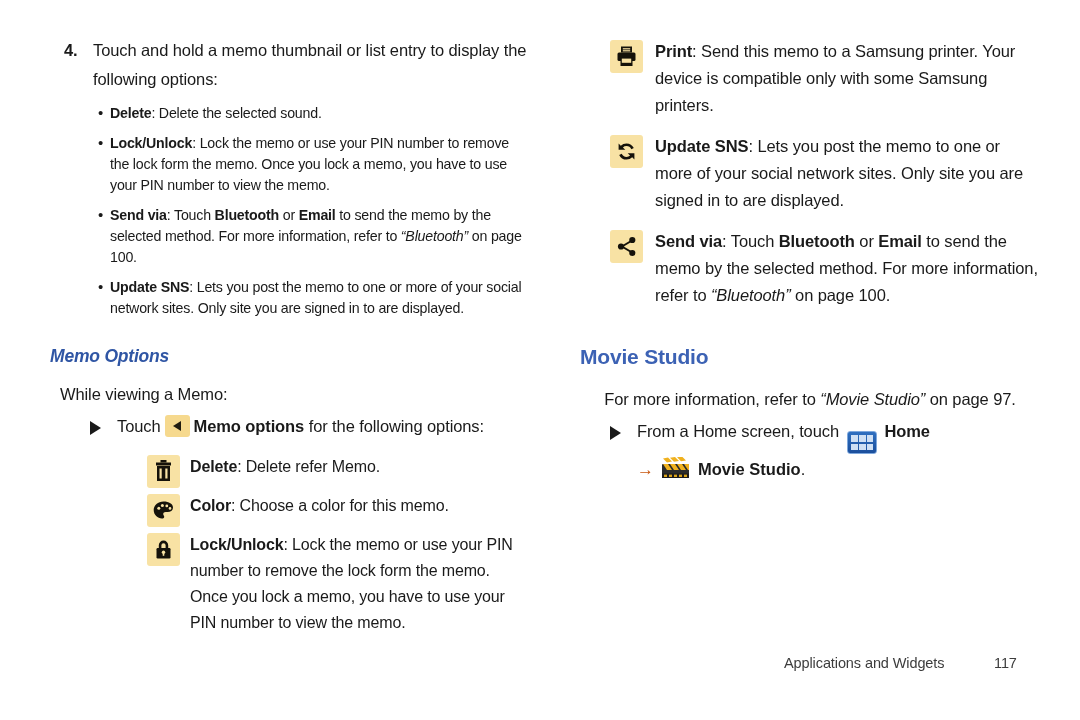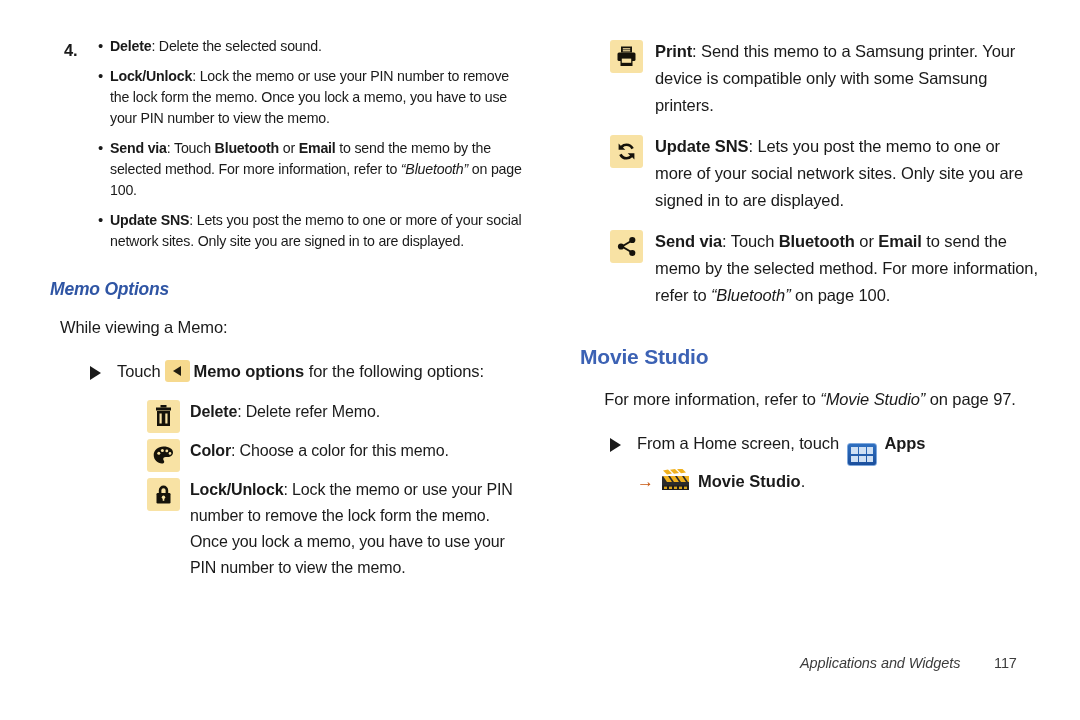--- a/index.html
+++ b/index.html
@@ -92,21 +92,21 @@
     line-height: 27px;
     margin: 14px 0 0 20px;
     letter-spacing: -0.1px;
   }
   .para.tight { margin-top: 17px; text-align: center; }
 
   
   .arrow-line {
     position: relative;
     padding-left: 57px;
-    margin-top: 16px;
+    margin-top: 4px;
     font-size: 16.5px;
     line-height: 29px;
     margin-left: 20px;
     letter-spacing: -0.1px;
   }
   .arrow-line .tri {
     position: absolute;
     left: 30px;
     top: 9px;
     width: 0; height: 0;
@@ -227,39 +227,39 @@
     position: absolute;
     left: 560px;
     top: 655px;
     width: 480px;
     font-size: 14.5px;
     color: #3c3c3c;
     letter-spacing: -0.1px;
   }
   .footer .ftitle {
     position: absolute;
-    left: 240px;
+    left: 224px;
     white-space: nowrap;
-    font-style: italic;
   }
   .footer .fnum {
     position: absolute;
     left: 434px;
     font-weight: normal;
   }
 </style>
 </head>
 <body>
 
 <div class="page">
 
   <div class="col col-left">
 
     <div class="step">
       <span class="step-num">4.</span>
+      <span>Touch and hold a memo thumbnail or list entry to display the following options:</span>
     </div>
 
     <ul class="bullets">
 
       <li>
         <b>Delete</b><span>: Delete the selected sound.</span>
       </li>
 
       <li>
         <b>Lock/Unlock</b><span>: Lock the memo or use your PIN number to remove the lock form the memo. Once you lock a memo, you have to use your PIN number to view the memo.</span>
@@ -373,21 +373,21 @@
     <div class="arrow-line">
       <span class="tri"></span>
       <span>From a Home screen, touch</span>
       <span class="ico-apps"><span class="grid">
             <i></i>
             <i></i>
             <i></i>
             <i></i>
             <i></i>
             <i></i>
-          </span></span><b>Apps</b>
+          </span></span><b>Home</b>
     </div>
 
     <div class="sub-arrow-line">
       <span class="rarrow">→</span><span class="ico-clap">
         <svg width="30" height="23" viewBox="0 0 30 23">
           <rect x="1" y="7" width="27" height="14" rx="1" fill="#2b2b2b"></rect>
           <rect x="1" y="16.5" width="27" height="4.5" fill="#1c1c1c"></rect>
           <g>
             <polygon points="2,1.5 7,0.5 11,4.5 6,5.5" fill="#f0b11e"></polygon>
             <polygon points="9,0.8 14,0 18,4 13,4.8" fill="#f0b11e"></polygon>

